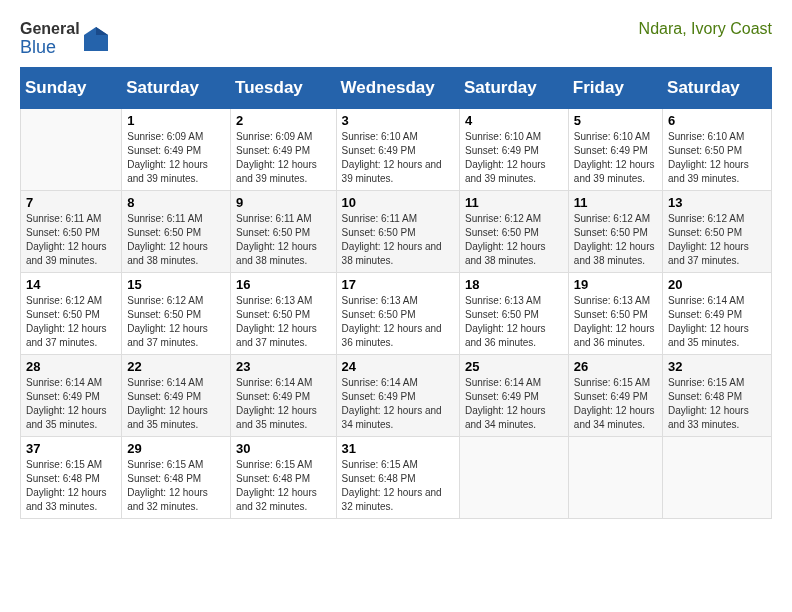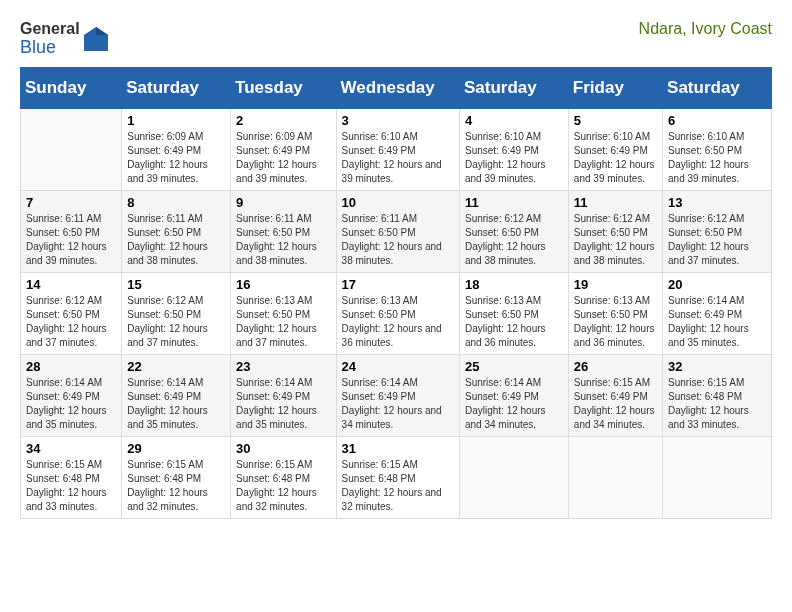--- a/index.html
+++ b/index.html
@@ -160,21 +160,21 @@
       <tr>
         <td><span class="day-number">28</span><span class="day-info">Sunrise: 6:14 AM<br>Sunset: 6:49 PM<br>Daylight: 12 hours and 35 minutes.</span></td>
         <td><span class="day-number">22</span><span class="day-info">Sunrise: 6:14 AM<br>Sunset: 6:49 PM<br>Daylight: 12 hours and 35 minutes.</span></td>
         <td><span class="day-number">23</span><span class="day-info">Sunrise: 6:14 AM<br>Sunset: 6:49 PM<br>Daylight: 12 hours and 35 minutes.</span></td>
         <td><span class="day-number">24</span><span class="day-info">Sunrise: 6:14 AM<br>Sunset: 6:49 PM<br>Daylight: 12 hours and 34 minutes.</span></td>
         <td><span class="day-number">25</span><span class="day-info">Sunrise: 6:14 AM<br>Sunset: 6:49 PM<br>Daylight: 12 hours and 34 minutes.</span></td>
         <td><span class="day-number">26</span><span class="day-info">Sunrise: 6:15 AM<br>Sunset: 6:49 PM<br>Daylight: 12 hours and 34 minutes.</span></td>
         <td><span class="day-number">32</span><span class="day-info">Sunrise: 6:15 AM<br>Sunset: 6:48 PM<br>Daylight: 12 hours and 33 minutes.</span></td>
       </tr>
       <tr>
-        <td><span class="day-number">34</span><span class="day-info">Sunrise: 6:15 AM<br>Sunset: 6:48 PM<br>Daylight: 12 hours and 33 minutes.</span></td>
+        <td><span class="day-number">37</span><span class="day-info">Sunrise: 6:15 AM<br>Sunset: 6:48 PM<br>Daylight: 12 hours and 33 minutes.</span></td>
         <td><span class="day-number">29</span><span class="day-info">Sunrise: 6:15 AM<br>Sunset: 6:48 PM<br>Daylight: 12 hours and 32 minutes.</span></td>
         <td><span class="day-number">30</span><span class="day-info">Sunrise: 6:15 AM<br>Sunset: 6:48 PM<br>Daylight: 12 hours and 32 minutes.</span></td>
         <td><span class="day-number">31</span><span class="day-info">Sunrise: 6:15 AM<br>Sunset: 6:48 PM<br>Daylight: 12 hours and 32 minutes.</span></td>
         <td class="empty-cell"></td>
         <td class="empty-cell"></td>
         <td class="empty-cell"></td>
       </tr>
     </tbody>
 </table>
 

